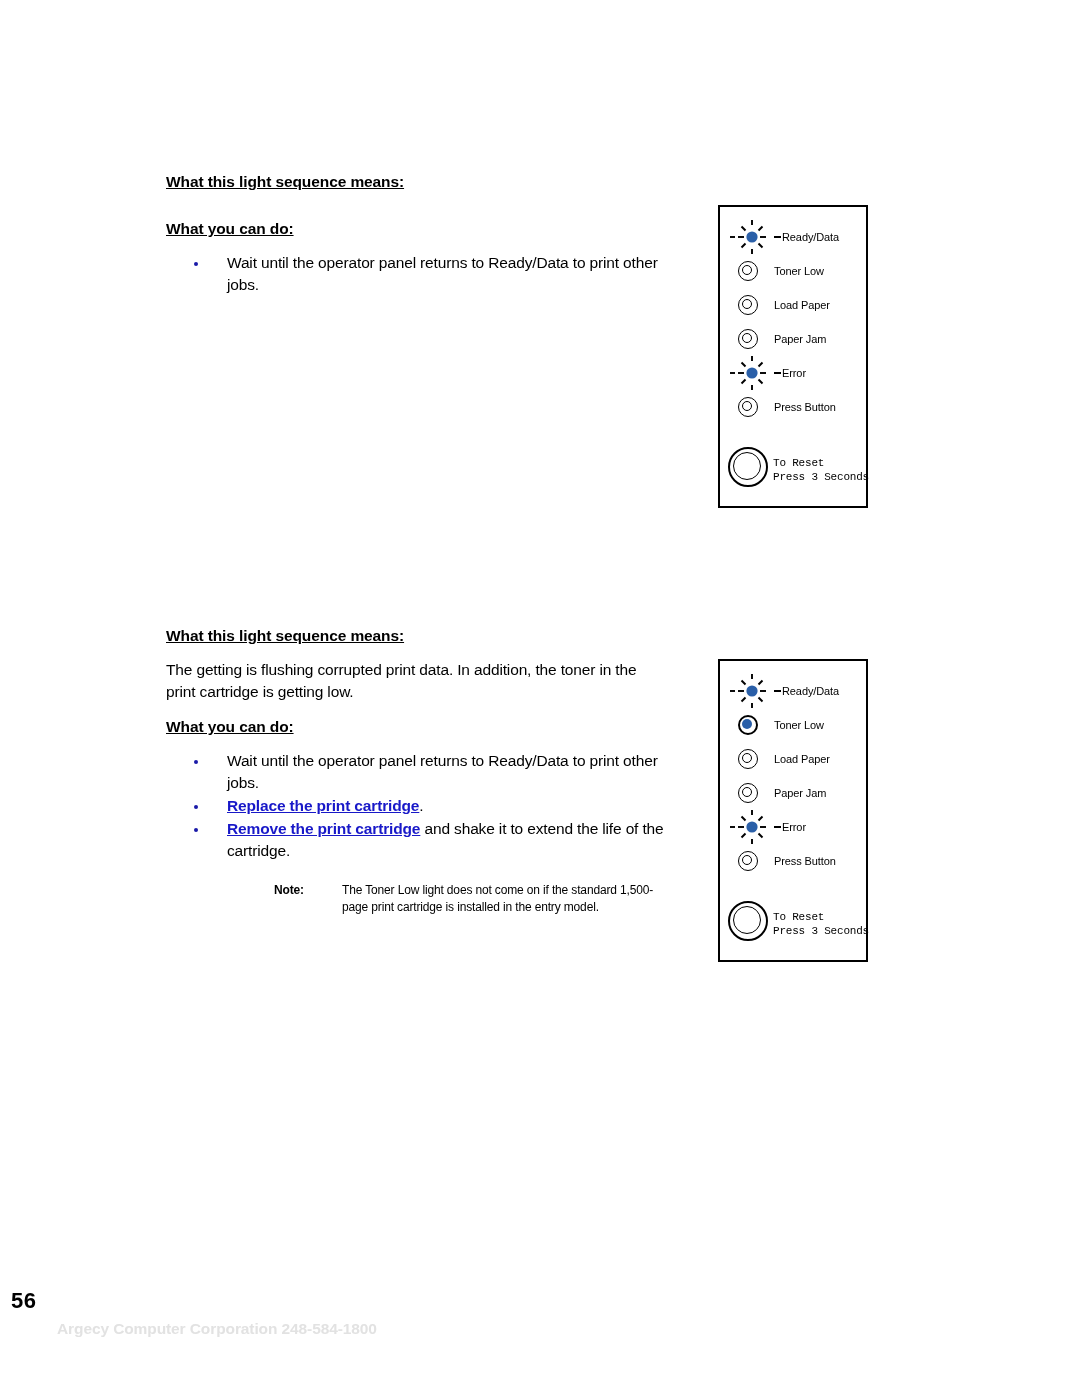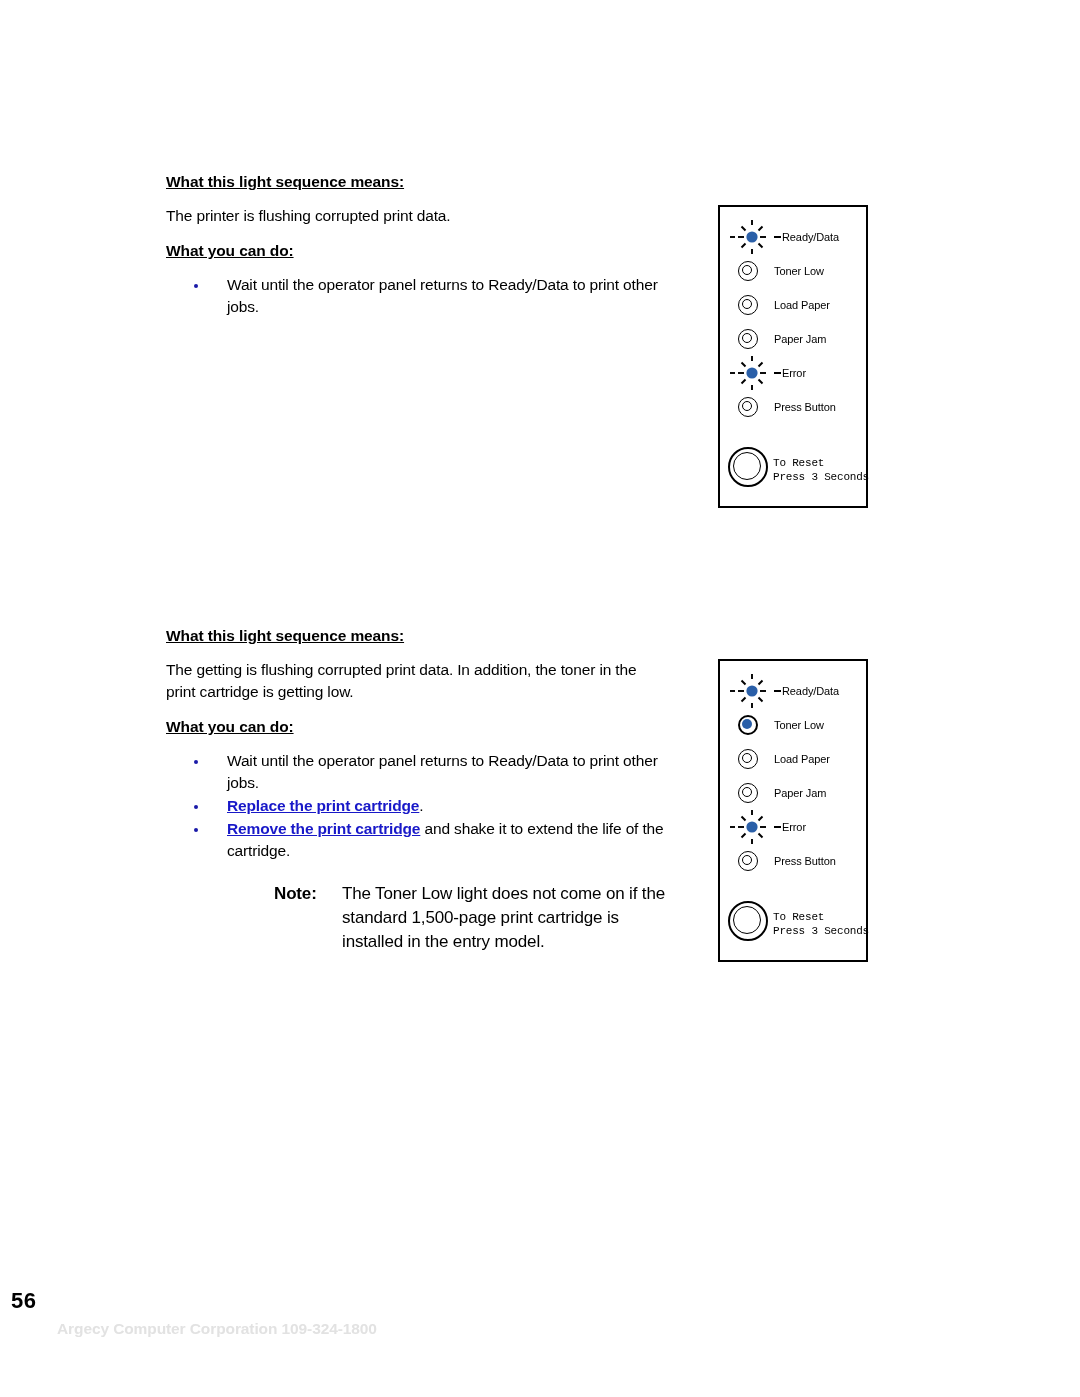--- a/index.html
+++ b/index.html
@@ -62,21 +62,21 @@
     height: 4px;
     border-radius: 50%;
     background: #1a1aa8;
   }
   .lnk { color: #1818c8; font-weight: bold; }
 
   .note {
     position: relative;
     margin-top: 20px;
     padding-left: 176px;
-    font-size: 17px;
+    font-size: 12px;
     line-height: 1.42;
     letter-spacing: -0.15px;
   }
   .note .note-lbl {
     position: absolute;
     left: 108px;
     top: 0;
     font-weight: bold;
   }
 
@@ -219,21 +219,20 @@
   }
 </style>
 </head>
 <body>
 
 <div class="page">
 
   <div class="section sec-1">
     <p class="heading">What this light sequence means:</p>
     <div class="gap-a"></div>
-    <p class="para">The printer is flushing corrupted print data.</p>
     <div class="gap-b"></div>
     <p class="heading">What you can do:</p>
     <div class="gap-c"></div>
     <ul class="bullets">
       <li>
         <span class="dot"></span>
         <span>Wait until the operator panel returns to Ready/Data to print other jobs.</span>
       </li>
     </ul>
   </div>
@@ -431,15 +430,15 @@
       <div class="reset-text">
         <div>To Reset</div>
         <div>Press 3 Seconds</div>
       </div>
     </div>
   </div>
 
   <div class="page-number">
     <span>56</span>
   </div>
-  <div class="footer-note">Argecy Computer Corporation 109-324-1800</div>
+  <div class="footer-note">Argecy Computer Corporation 248-584-1800</div>
 
 </div>
 
 </body></html>

